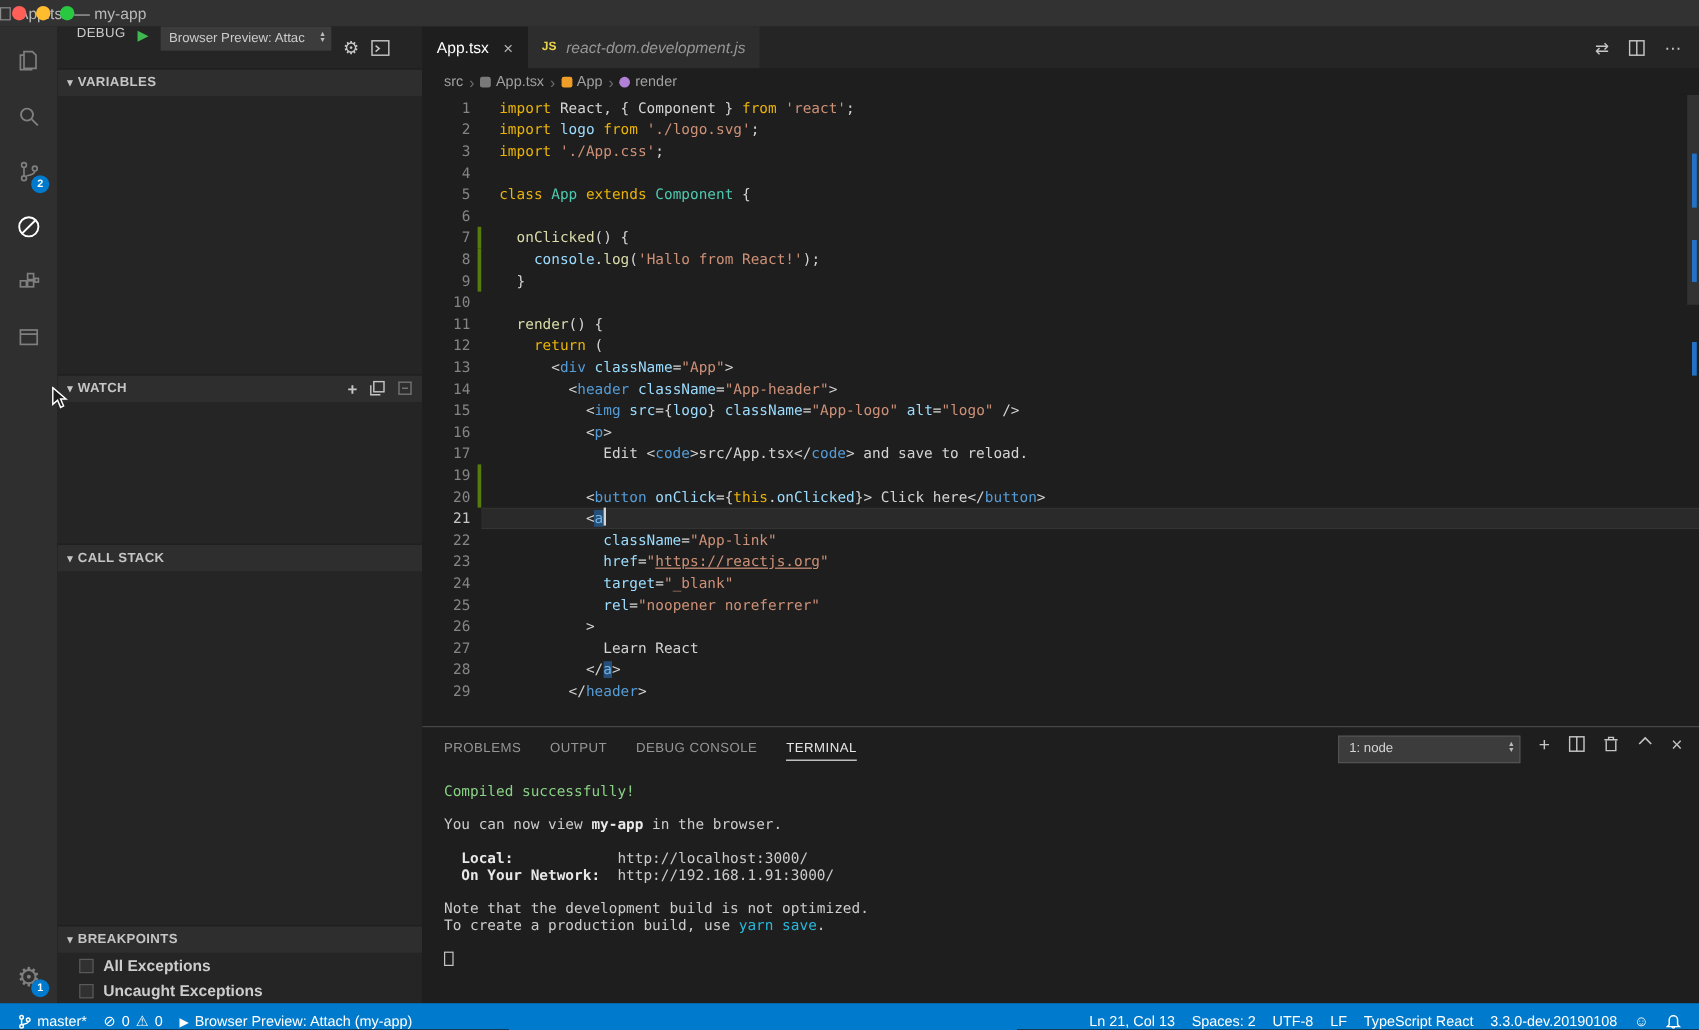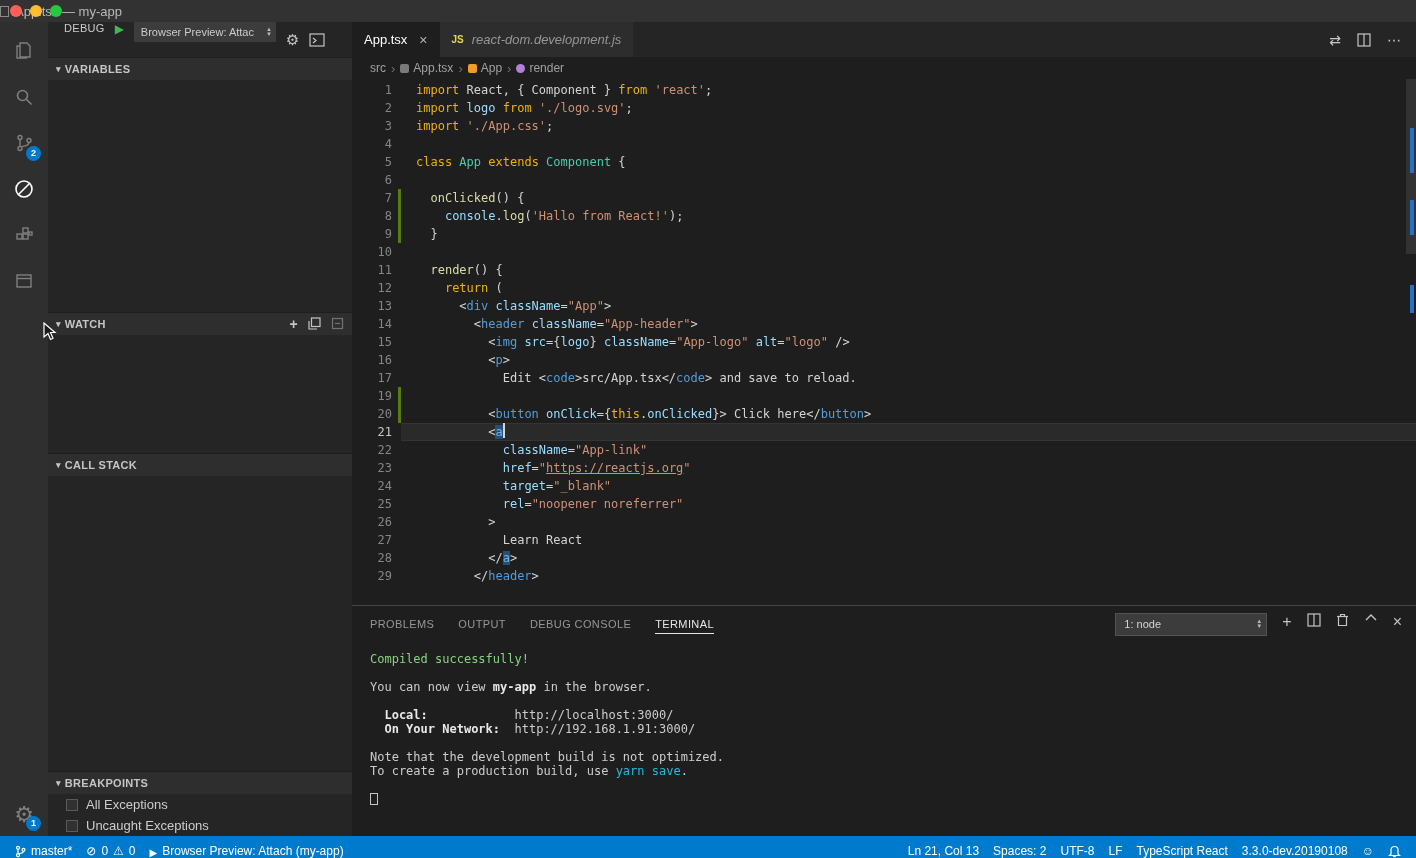--- a/index.html
+++ b/index.html
@@ -39,21 +39,21 @@
   .tool-ic { color:#c5c5c5; display:flex; align-items:center; }
 
   .section { display:flex; flex-direction:column; border-top:1px solid #1e1e1e; }
   .sec-header { flex:0 0 22px; display:flex; align-items:center; gap:4px; padding:0 8px; font-size:11px;
     font-weight:700; color:#c5c5c5; background:rgba(255,255,255,0.045); letter-spacing:0.3px; }
   .sec-chevron { font-size:9px; color:#c5c5c5; }
   .sec-actions { margin-left:auto; display:flex; gap:10px; align-items:center; color:#c5c5c5; }
   .sec-body { flex:1; }
   .sec-variables { height:255px; } .sec-watch { height:142px; } .sec-callstack { height:318px; }
   .sec-breakpoints { flex:1; }
-  .bp-row { display:flex; align-items:center; gap:8px; height:21px; padding-left:18px; font-size:13px; color:#cccccc; }
+  .bp-row { display:flex; align-items:center; gap:8px; height:21px; padding-left:18px; font-size:13px; color:#cccccc;font-weight:bold; }
   .bp-check { width:12px; height:12px; background:#313131; border:1px solid #5a5a5a; flex:none; }
 
   
   .editor-col { flex:1; display:flex; flex-direction:column; min-width:0; background:#1e1e1e; }
   .tabbar { flex:0 0 35px; background:#252526; display:flex; align-items:stretch; }
   .tab { display:flex; align-items:center; gap:8px; padding:0 12px; font-size:13px; }
   .tab.active { background:#1e1e1e; color:#ffffff; }
   .tab.preview { background:#2d2d2d; color:#969696; }
   .tab.preview .tab-label { font-style:italic; }
   .tab-close { color:#b3b3b3; font-size:14px; margin-left:4px; }

